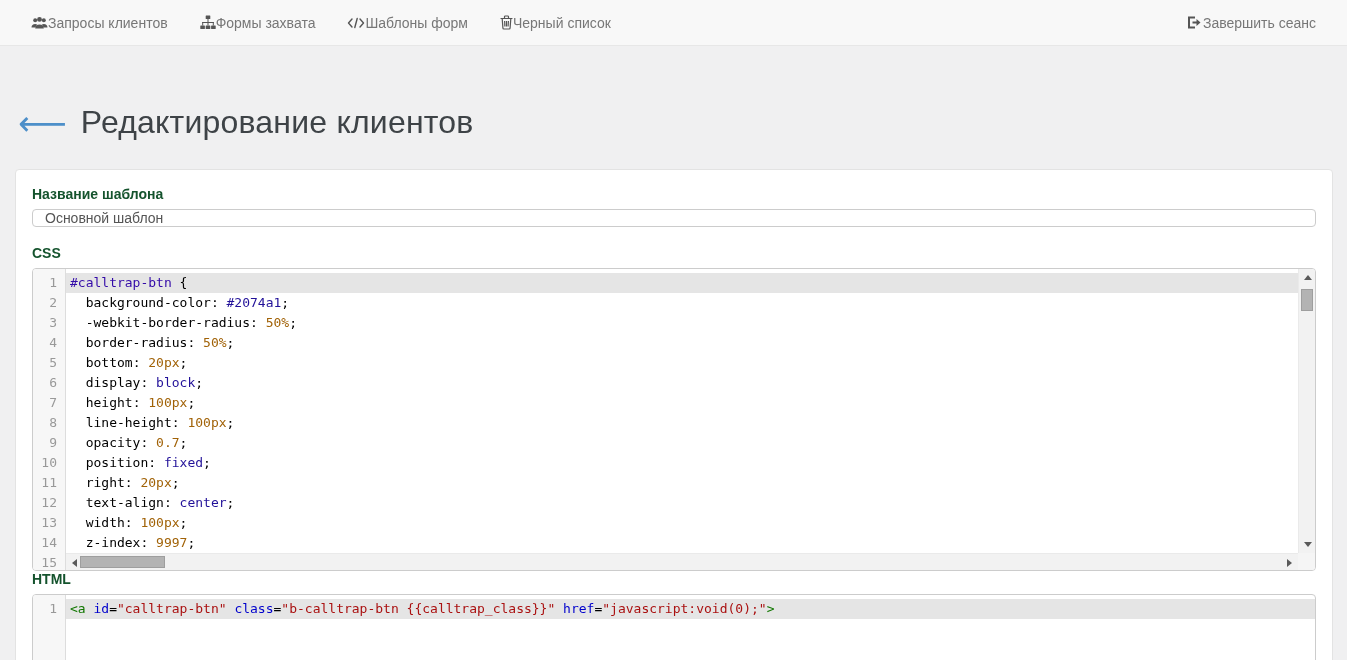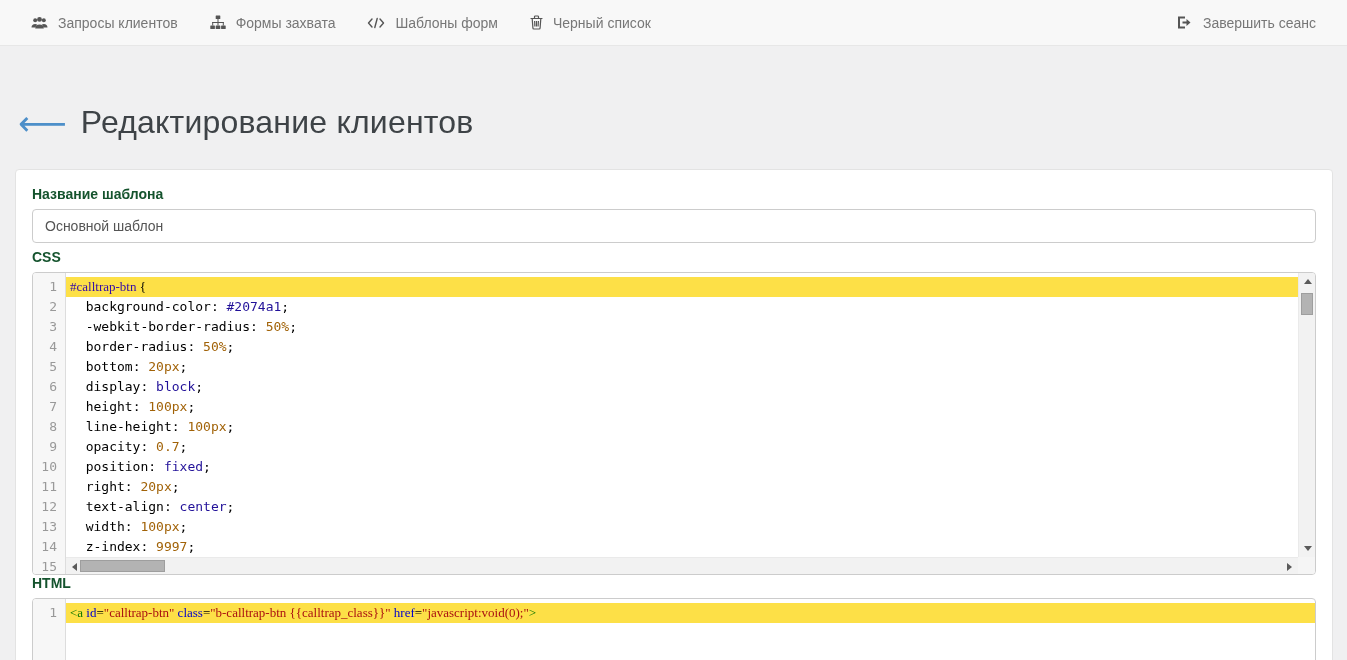--- a/index.html
+++ b/index.html
@@ -10,66 +10,66 @@
     font-family:"Liberation Sans", sans-serif;
     -webkit-font-smoothing:antialiased;
   }
   
   .navbar {
     height:46px; background:#f8f8f8; border-bottom:1px solid #e7e7e7;
     display:flex; align-items:stretch; padding:0 15px;
   }
   .nav-left { display:flex; flex:1; }
   .nav-item {
-    display:flex; align-items:center; gap:10px; padding:0 16px;
+    display:flex; align-items:center; padding:0 16px;
     color:#777; font-size:14px; cursor:pointer; text-decoration:none;
   }
   .nav-item .nv-icon { display:flex; align-items:center; color:#555; }
   .nav-item svg { display:block; }
   
   .title-row { display:flex; align-items:center; margin:58px 0 0 18px; }
   .back-link {
     color:#4d8fc9; font-size:34px; line-height:34px; text-decoration:none;
     cursor:pointer; margin-right:14px; font-family:"DejaVu Sans", sans-serif;
   }
   .page-title {
     font-size:32px; font-weight:400; color:#3e4347; margin:0; letter-spacing:0.2px;
   }
   
   .card {
     margin:28px 14px 0 15px; background:#fff; border:1px solid #e3e3e3;
     border-radius:4px; padding:16px; height:620px;
   }
   .field-label { font-size:14px; font-weight:bold; color:#14532d; margin:0 0 7px 0; }
   .name-input {
-    width:100%; height:34px; border:1px solid #ccc; border-radius:4px;
+    width:100%; height:18px; border:1px solid #ccc; border-radius:4px;
     padding:6px 12px; font-size:14px; color:#555; outline:none;
     font-family:"Liberation Sans", sans-serif; background:#fff;
   }
-  .section-gap { margin-top:6px; }
+  .section-gap { margin-top:18px; }
   
   .editor {
     position:relative; border:1px solid #ccc; border-radius:4px; background:#fff;
     overflow:hidden; font-family:"DejaVu Sans Mono", monospace;
     font-size:13px; line-height:20px; margin-top:6px;
   }
   .editor.css-ed { height:303px; }
   .editor.html-ed { height:120px; }
   .gutter-bg {
     position:absolute; left:0; top:0; bottom:0; width:33px;
     background:#f7f7f7; border-right:1px solid #ddd;
   }
   .cm-rows { position:relative; padding-top:4px; }
   .cm-row { display:flex; }
   .cm-gut {
     flex:0 0 33px; width:33px; text-align:right; padding-right:9px;
     color:#999; user-select:none;
   }
   .cm-code { flex:1; padding-left:4px; white-space:pre; color:#000; }
-  .cm-code.active { background:#fde047;font-family:Liberation Serif, serif; }
+  .cm-code.active { background:#e5e5e5; }
   .tok-sel  { color:#330aa8; }
   .tok-prop { color:#000; }
   .tok-num  { color:#a16207; }
   .tok-atom { color:#221199; }
   .tok-tag  { color:#117700; }
   .tok-attr { color:#0000cc;margin-top:20px; }
   .tok-str  { color:#aa1111; }
   .tok-plain{ color:#000; }
   
   .vscroll {

